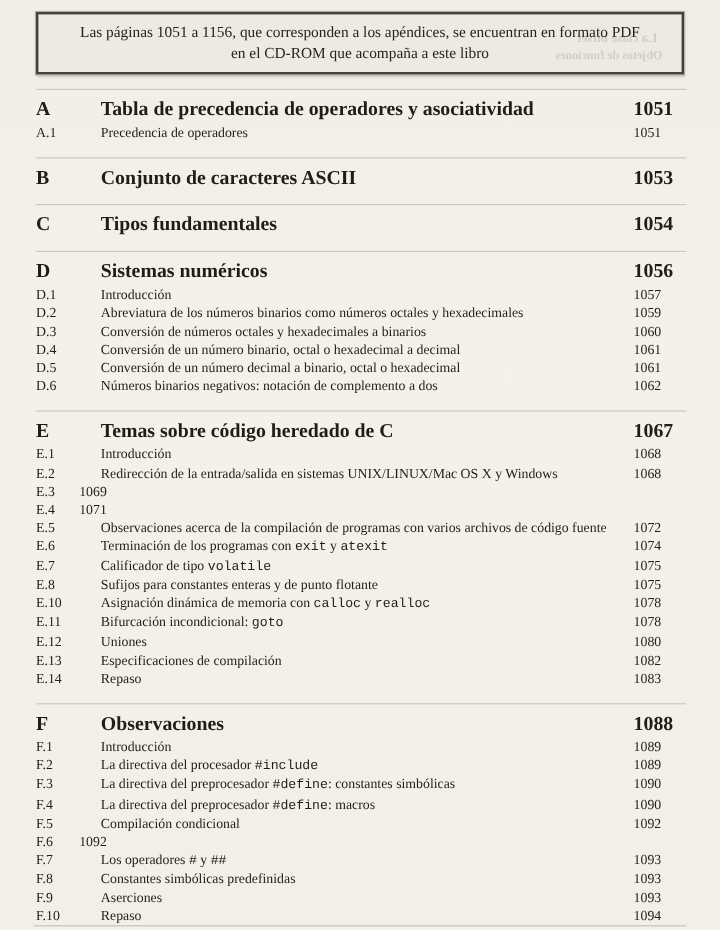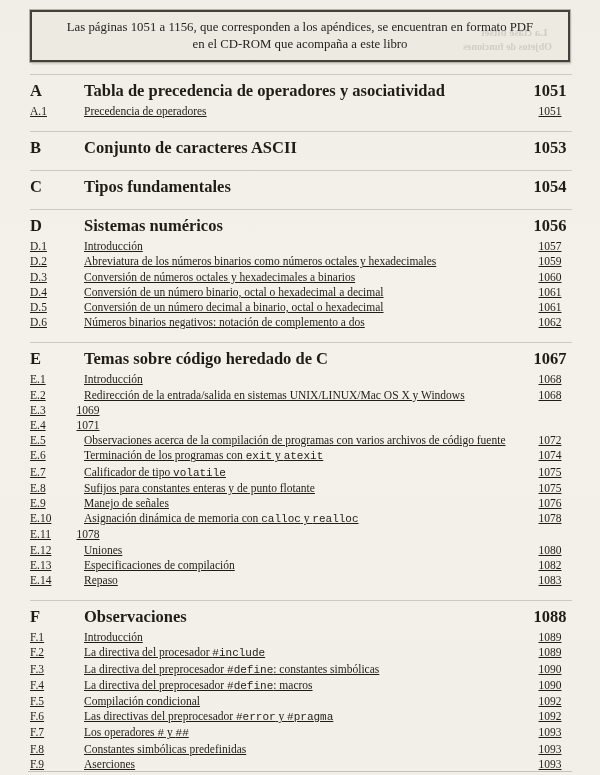--- a/index.html
+++ b/index.html
@@ -22,24 +22,24 @@
     color:#5f5c50; opacity:.20; font-weight:bold; pointer-events:none;
     white-space:nowrap;
   }
   .bleed1 { top:26px; right:52px; font-size:11px; }
   .bleed2 { top:41px; right:48px; font-size:10px; }
   .toc { padding:0 28px 0 30px; }
   .section { margin-top:12px; border-top:1px solid #cdc9c0; padding-top:6px; }
   .header-row { display:flex; align-items:baseline; font-weight:bold;
     font-size:16.5px; line-height:20px; margin-bottom:3px; }
   .item-row { display:flex; align-items:baseline;
-    font-size:11.5px; line-height:15.2px;text-decoration:underline; }
+    font-size:11.5px; line-height:15.2px; }
   .cell-num { flex:0 0 36px; }
   .cell-title { flex:1 1 auto; padding-right:8px; white-space:nowrap; overflow:hidden;margin-left:18px; }
-  .cell-page { flex:0 0 44px; text-align:center; }
+  .cell-page { flex:0 0 44px; text-align:left; }
   .code { font-family:"Liberation Mono", monospace; font-size:11px; }
   .bottom-rule { position:absolute; left:28px; right:28px; bottom:3px;
     border-top:1px solid #c6c2b9; }
 </style>
 </head>
 <body>
 
 <div class="page">
 
   <div class="banner">
@@ -152,31 +152,27 @@
           <span class="cell-num">E.7</span>
           <span class="cell-title"><span class="txt">Calificador de tipo </span><span class="code">volatile</span></span>
           <span class="cell-page">1075</span>
         </div>
         <div class="item-row">
           <span class="cell-num">E.8</span>
           <span class="cell-title"><span class="txt">Sufijos para constantes enteras y de punto flotante</span></span>
           <span class="cell-page">1075</span>
         </div>
         <div class="item-row">
-          <span class="cell-num">E.9</span>
-          <span class="cell-title"><span class="txt">Manejo de señales</span></span>
-          <span class="cell-page">1076</span>
-        </div>
-        <div class="item-row">
           <span class="cell-num">E.10</span>
           <span class="cell-title"><span class="txt">Asignación dinámica de memoria con </span><span class="code">calloc</span><span class="txt"> y </span><span class="code">realloc</span></span>
           <span class="cell-page">1078</span>
         </div>
         <div class="item-row">
           <span class="cell-num">E.11</span>
+          <span class="cell-title"><span class="txt">Bifurcación incondicional: </span><span class="code">goto</span></span>
           <span class="cell-page">1078</span>
         </div>
         <div class="item-row">
           <span class="cell-num">E.12</span>
           <span class="cell-title"><span class="txt">Uniones</span></span>
           <span class="cell-page">1080</span>
         </div>
         <div class="item-row">
           <span class="cell-num">E.13</span>
           <span class="cell-title"><span class="txt">Especificaciones de compilación</span></span>
@@ -214,21 +210,20 @@
           <span class="cell-title"><span class="txt">La directiva del preprocesador </span><span class="code">#define</span><span class="txt">: macros</span></span>
           <span class="cell-page">1090</span>
         </div>
         <div class="item-row">
           <span class="cell-num">F.5</span>
           <span class="cell-title"><span class="txt">Compilación condicional</span></span>
           <span class="cell-page">1092</span>
         </div>
         <div class="item-row">
           <span class="cell-num">F.6</span>
-          <span class="cell-title"><span class="txt">Las directivas del preprocesador </span><span class="code">#error</span><span class="txt"> y </span><span class="code">#pragma</span></span>
           <span class="cell-page">1092</span>
         </div>
         <div class="item-row">
           <span class="cell-num">F.7</span>
           <span class="cell-title"><span class="txt">Los operadores </span><span class="code">#</span><span class="txt"> y </span><span class="code">##</span></span>
           <span class="cell-page">1093</span>
         </div>
         <div class="item-row">
           <span class="cell-num">F.8</span>
           <span class="cell-title"><span class="txt">Constantes simbólicas predefinidas</span></span>

